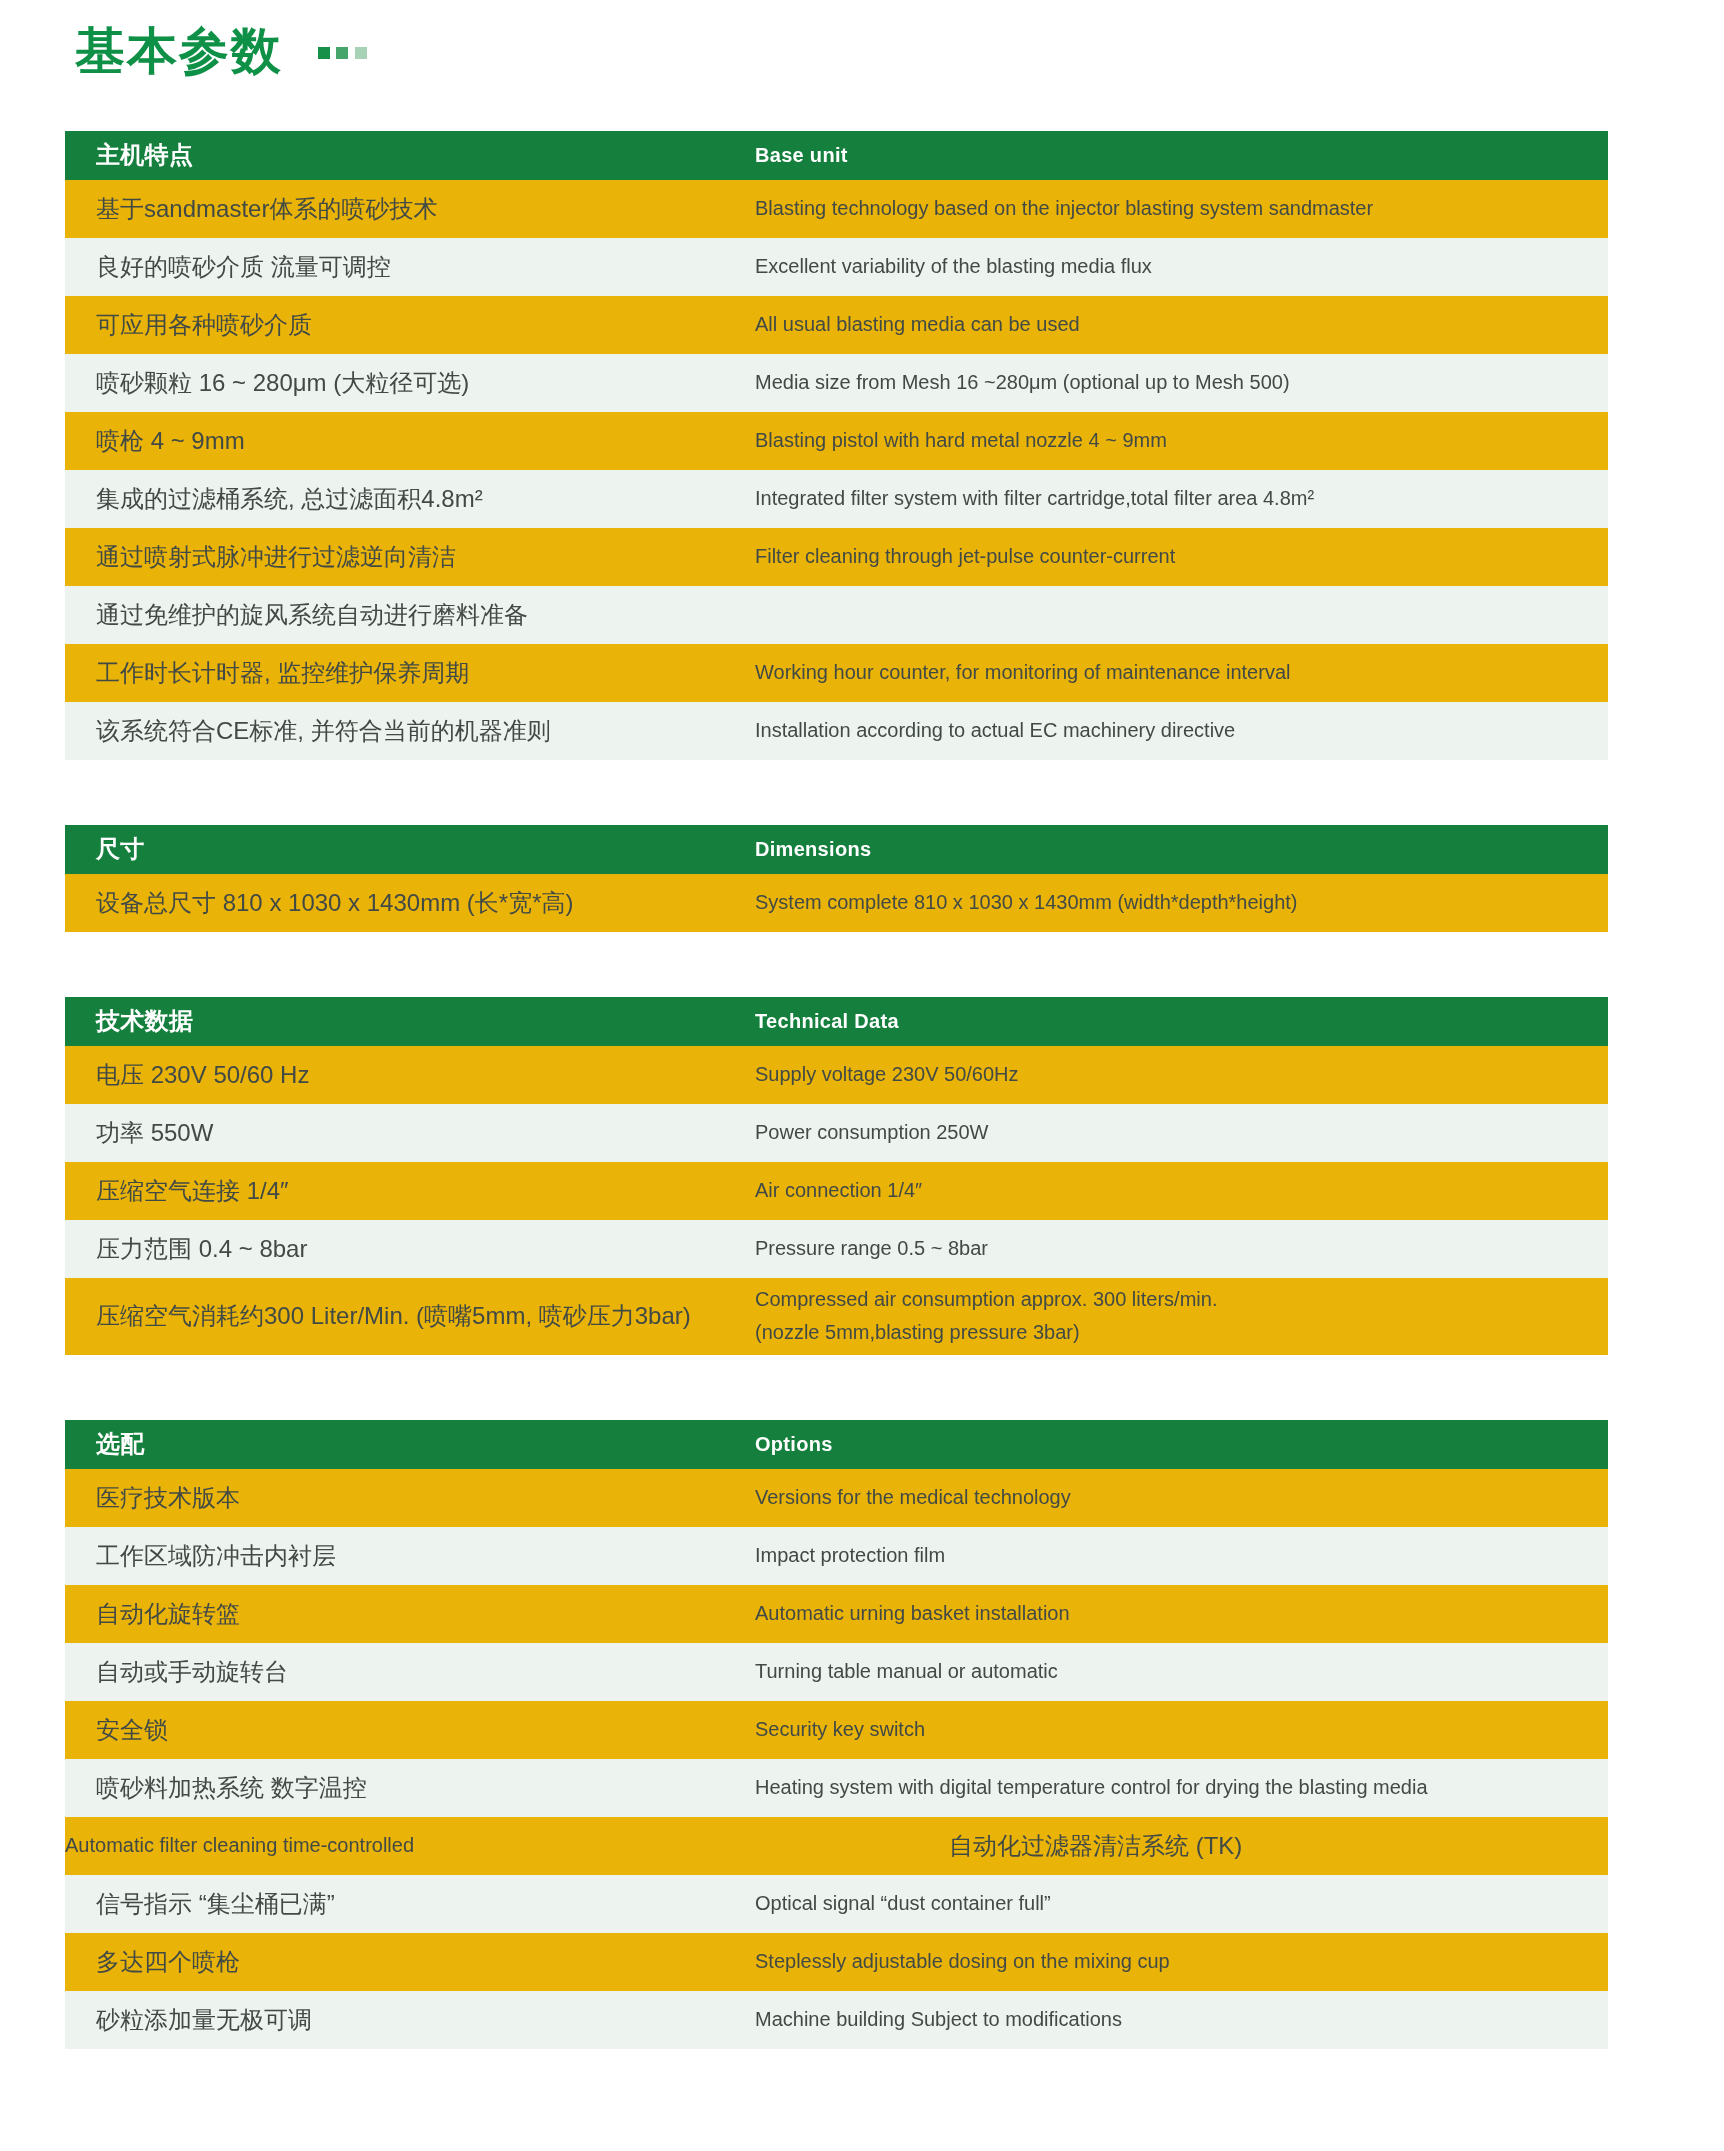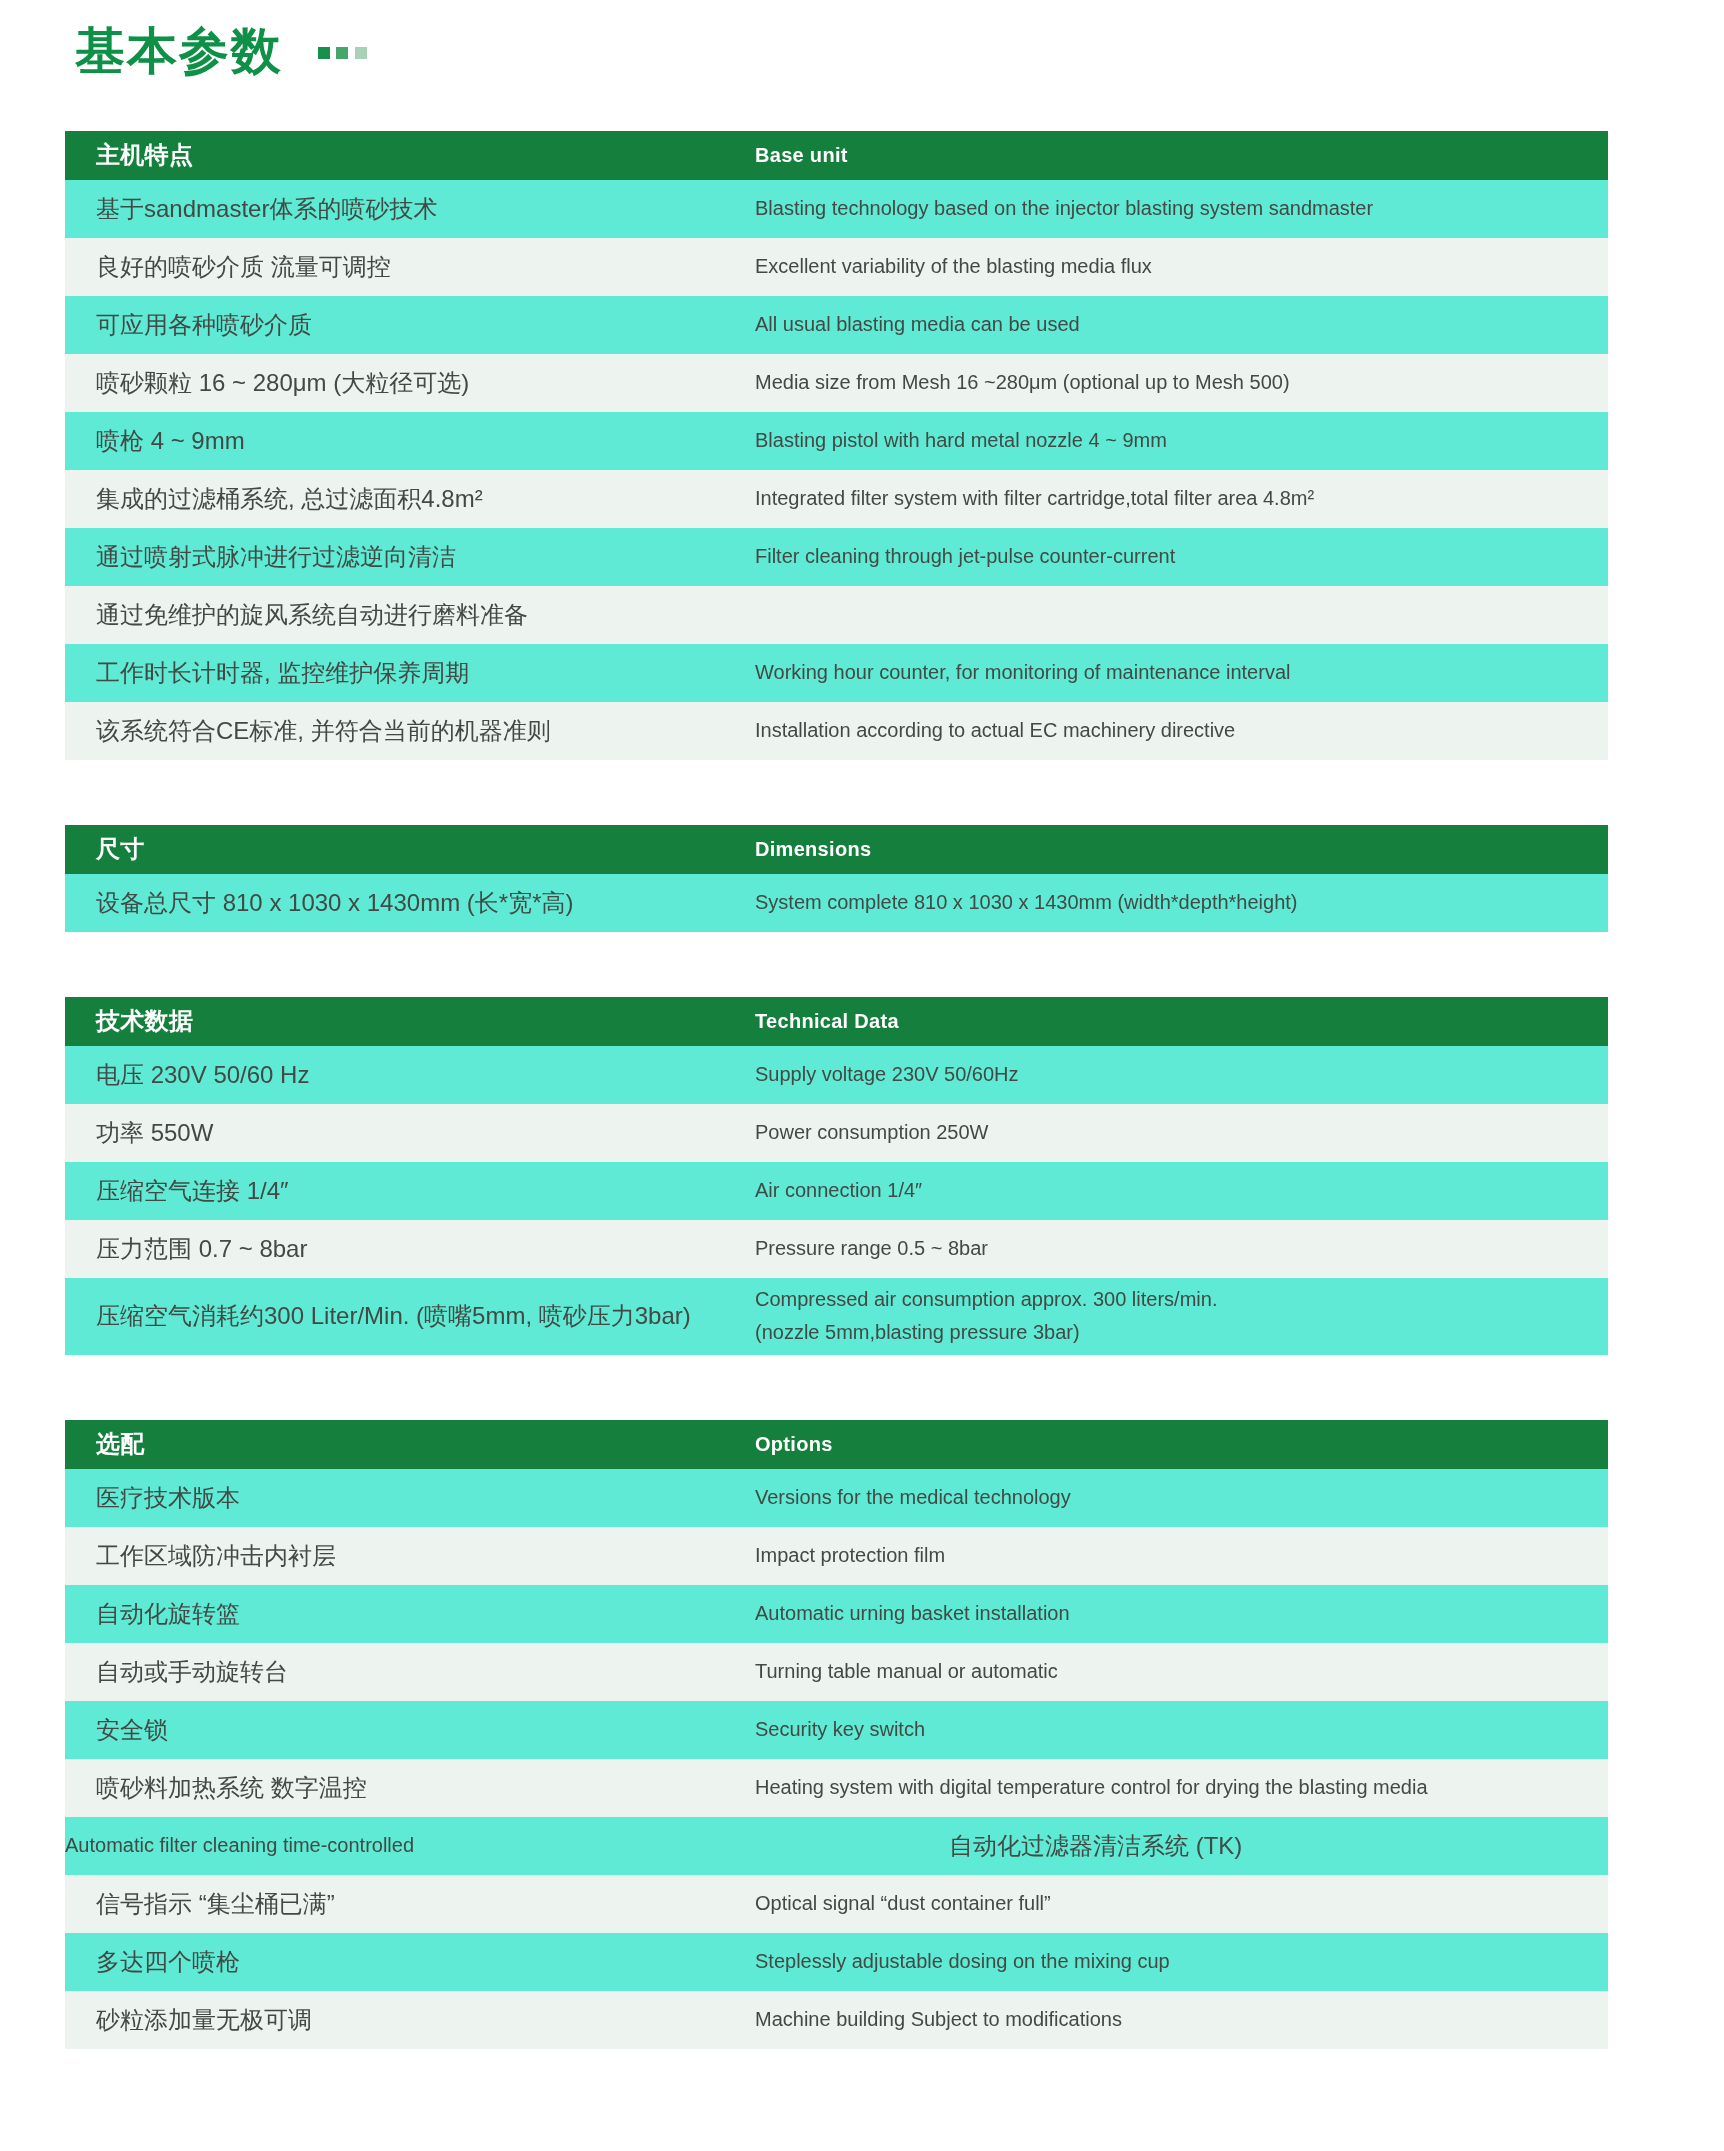--- a/index.html
+++ b/index.html
@@ -40,21 +40,21 @@
     align-items: center;
     min-height: 49px;
     background: #15803d;
     color: #ffffff;
   }
   .sec-header .cell { font-size: 27px; font-weight: bold; letter-spacing: 0.3px; }
   .row {
     display: flex;
     align-items: center;
     min-height: 58px;
-    background: #5eead4;
+    background: #eab308;
   }
   .rows .row:nth-child(even) { background: #edf3ef; }
   .cell { box-sizing: border-box; }
   .cell.zh {
     width: 690px;
     flex: none;
     padding-left: 31px;
     padding-right: 22.4px;
     font-size: 24px;
   }
@@ -154,21 +154,21 @@
       </div>
       <div class="row">
         <div class="cell zh">功率 550W</div>
         <div class="cell en">Power consumption 250W</div>
       </div>
       <div class="row">
         <div class="cell zh">压缩空气连接 1/4″</div>
         <div class="cell en">Air connection 1/4″</div>
       </div>
       <div class="row">
-        <div class="cell zh">压力范围 0.7 ~ 8bar</div>
+        <div class="cell zh">压力范围 0.4 ~ 8bar</div>
         <div class="cell en">Pressure range 0.5 ~ 8bar</div>
       </div>
       <div class="row">
         <div class="cell zh">压缩空气消耗约300 Liter/Min. (喷嘴5mm, 喷砂压力3bar)</div>
         <div class="cell en">Compressed air consumption approx. 300 liters/min.
 (nozzle 5mm,blasting pressure 3bar)</div>
       </div>
     </div>
   </div>
 

